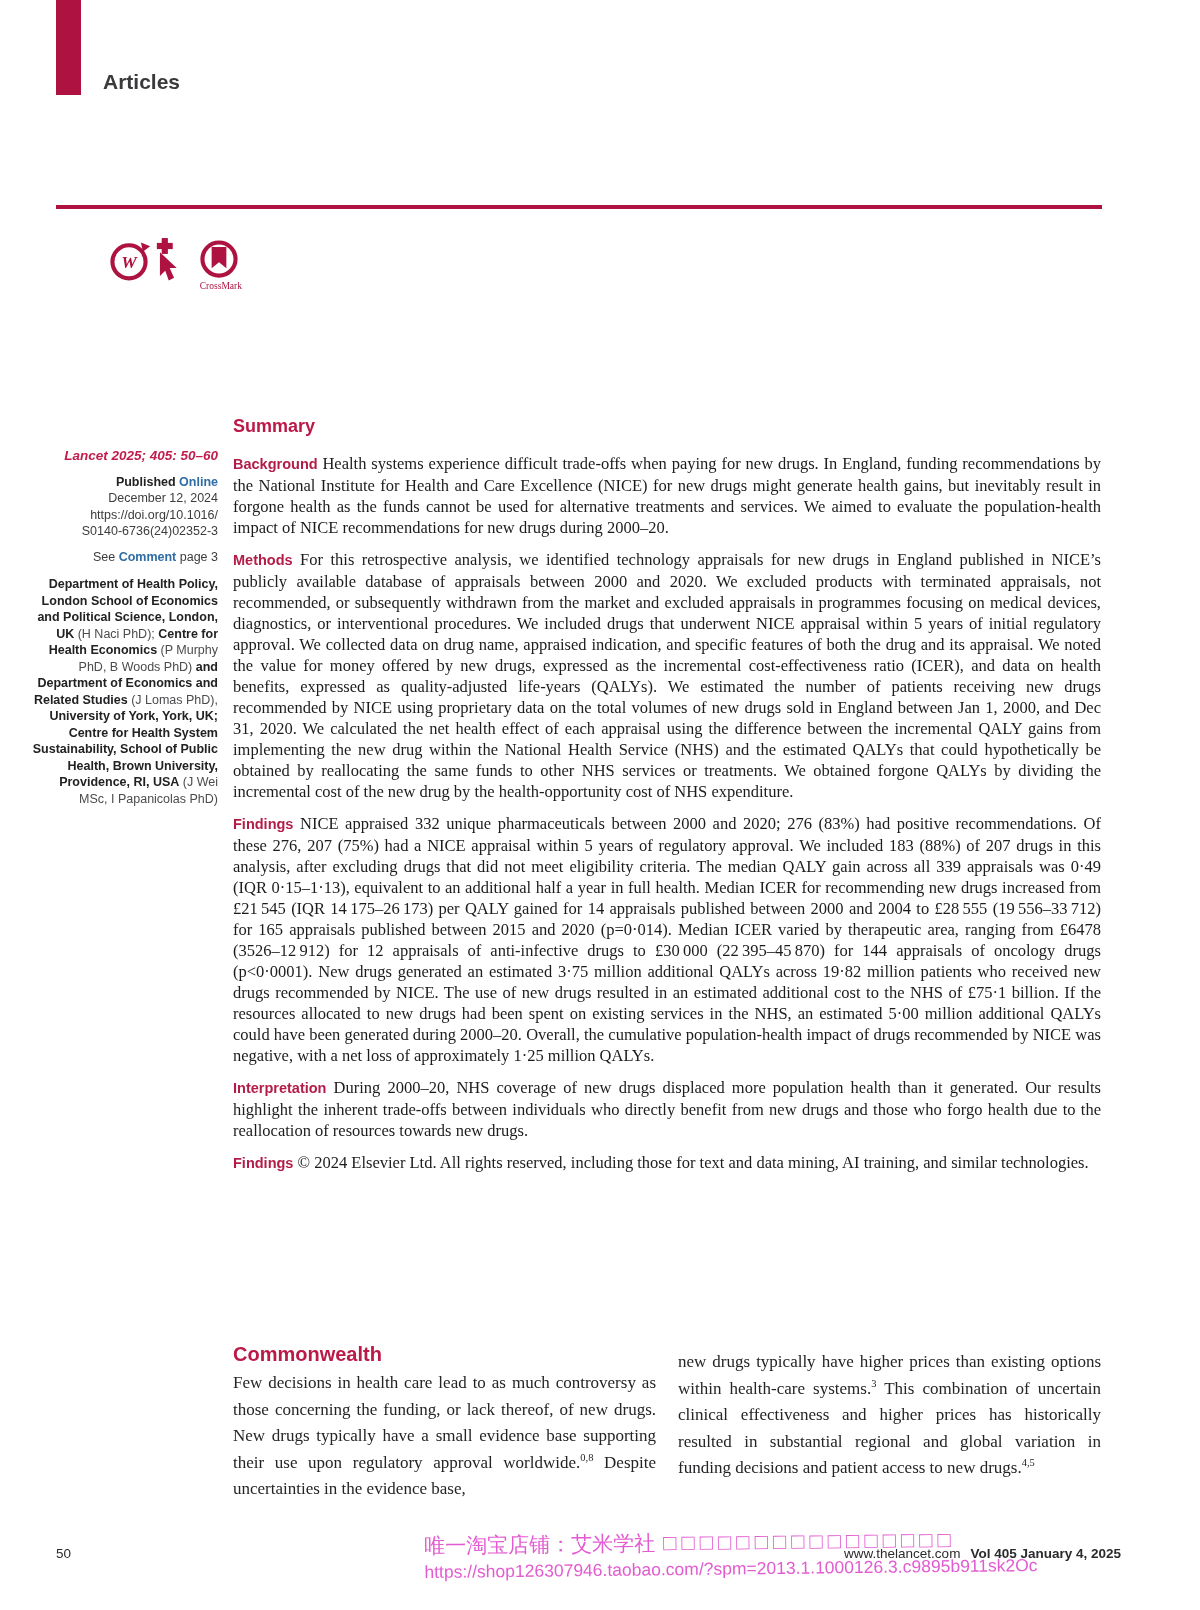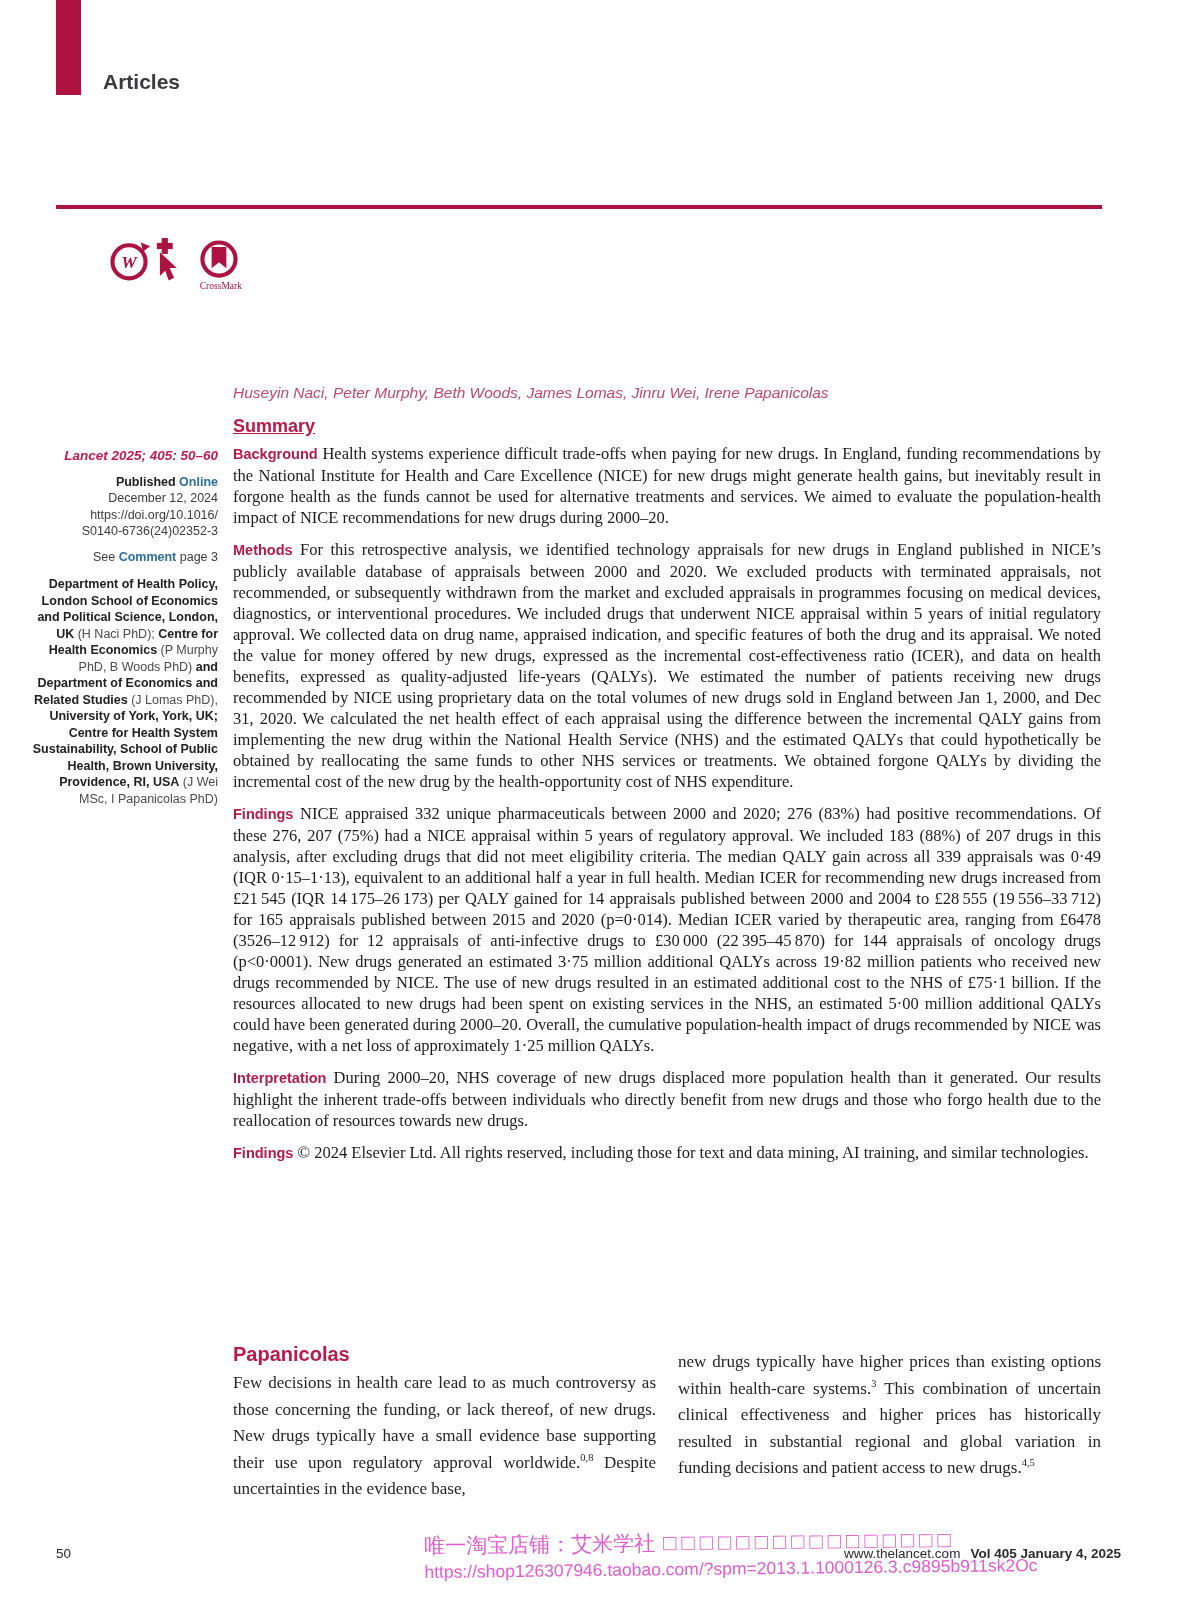--- a/index.html
+++ b/index.html
@@ -41,21 +41,21 @@
   .blue{color:var(--link-blue);}
   .blue.bold{font-weight:700;}
   .doi{color:var(--sidebar-ink);}
   .see-block{margin-bottom:11px;}
   .affiliations{margin-bottom:11px;color:#4b4a4d;}
   .affiliations .b{font-weight:700;color:var(--sidebar-bold);}
   .correspondence{color:#4b4a4d;}
   .email{display:block;font-weight:700;color:var(--sidebar-bold);}
 
   .summary{position:absolute;left:233px;top:416px;width:868px;}
-  .summary h2{margin:0 0 6px;font-size:18px;font-weight:700;color:var(--heading-red);text-decoration:underline;}
+  .summary h2{margin:0 0 16px;font-size:18px;font-weight:700;color:var(--heading-red);}
   .sum-para{margin:0 0 11px;font-family:"Liberation Serif",serif;font-size:16.5px;line-height:21px;
             text-align:justify;color:var(--body-ink);}
   .lead{font-family:"Liberation Sans",sans-serif;font-weight:700;font-size:14.5px;color:var(--label-red);}
 
   .introduction{position:absolute;left:233px;top:1343px;width:868px;display:flex;gap:22px;}
   .intro-col{width:423px;}
   .introduction h2{margin:0 0 4px;font-size:20px;font-weight:700;color:var(--heading-red);}
   .intro-text{margin:0;font-family:"Liberation Serif",serif;font-size:17px;line-height:26.5px;
               text-align:justify;color:#242326;}
   .intro-col.right{padding-top:6px;}
@@ -99,21 +99,20 @@
     </span>
     <span class="crossmark">
       <svg viewBox="0 0 50 50" width="46" height="46">
         <circle cx="25" cy="24" r="18" fill="none" stroke="currentColor" stroke-width="4.5"></circle>
         <path d="M17 11 h16 v23 l-8 -6.5 l-8 6.5 z" fill="currentColor"></path>
       </svg>
       <div class="crossmark-label">CrossMark</div>
     </span>
   </div>
 
-  <div class="authors">Huseyin Naci, Peter Murphy, Beth Woods, James Lomas, Jinru Wei, Irene Papanicolas</div>
 
   <aside class="sidebar">
     <div class="citation">Lancet 2025; 405: 50–60</div>
     <div class="pub-block">
       <div>
         <span class="bold-dark">Published </span><a class="blue bold">Online</a>
       </div>
       <div>December 12, 2024</div>
       <div>
         <a class="doi"><span>https://doi.org/10.1016/</span><br><span>S0140-6736(24)02352-3</span></a>
@@ -131,21 +130,21 @@
         <p class="sum-para"><span class="lead">Background</span> Health systems experience difficult trade-offs when paying for new drugs. In England, funding recommendations by the National Institute for Health and Care Excellence (NICE) for new drugs might generate health gains, but inevitably result in forgone health as the funds cannot be used for alternative treatments and services. We aimed to evaluate the population-health impact of NICE recommendations for new drugs during 2000–20.</p>
         <p class="sum-para"><span class="lead">Methods</span> For this retrospective analysis, we identified technology appraisals for new drugs in England published in NICE’s publicly available database of appraisals between 2000 and 2020. We excluded products with terminated appraisals, not recommended, or subsequently withdrawn from the market and excluded appraisals in programmes focusing on medical devices, diagnostics, or interventional procedures. We included drugs that underwent NICE appraisal within 5 years of initial regulatory approval. We collected data on drug name, appraised indication, and specific features of both the drug and its appraisal. We noted the value for money offered by new drugs, expressed as the incremental cost-effectiveness ratio (ICER), and data on health benefits, expressed as quality-adjusted life-years (QALYs). We estimated the number of patients receiving new drugs recommended by NICE using proprietary data on the total volumes of new drugs sold in England between Jan 1, 2000, and Dec 31, 2020. We calculated the net health effect of each appraisal using the difference between the incremental QALY gains from implementing the new drug within the National Health Service (NHS) and the estimated QALYs that could hypothetically be obtained by reallocating the same funds to other NHS services or treatments. We obtained forgone QALYs by dividing the incremental cost of the new drug by the health-opportunity cost of NHS expenditure.</p>
         <p class="sum-para"><span class="lead">Findings</span> NICE appraised 332 unique pharmaceuticals between 2000 and 2020; 276 (83%) had positive recommendations. Of these 276, 207 (75%) had a NICE appraisal within 5 years of regulatory approval. We included 183 (88%) of 207 drugs in this analysis, after excluding drugs that did not meet eligibility criteria. The median QALY gain across all 339 appraisals was 0·49 (IQR 0·15–1·13), equivalent to an additional half a year in full health. Median ICER for recommending new drugs increased from £21 545 (IQR 14 175–26 173) per QALY gained for 14 appraisals published between 2000 and 2004 to £28 555 (19 556–33 712) for 165 appraisals published between 2015 and 2020 (p=0·014). Median ICER varied by therapeutic area, ranging from £6478 (3526–12 912) for 12 appraisals of anti-infective drugs to £30 000 (22 395–45 870) for 144 appraisals of oncology drugs (p&lt;0·0001). New drugs generated an estimated 3·75 million additional QALYs across 19·82 million patients who received new drugs recommended by NICE. The use of new drugs resulted in an estimated additional cost to the NHS of £75·1 billion. If the resources allocated to new drugs had been spent on existing services in the NHS, an estimated 5·00 million additional QALYs could have been generated during 2000–20. Overall, the cumulative population-health impact of drugs recommended by NICE was negative, with a net loss of approximately 1·25 million QALYs.</p>
         <p class="sum-para"><span class="lead">Interpretation</span> During 2000–20, NHS coverage of new drugs displaced more population health than it generated. Our results highlight the inherent trade-offs between individuals who directly benefit from new drugs and those who forgo health due to the reallocation of resources towards new drugs.</p>
         <p class="sum-para"><span class="lead">Findings</span> © 2024 Elsevier Ltd. All rights reserved, including those for text and data mining, AI training, and similar technologies.</p>
       </div>
   </section>
 
   <section class="introduction">
     <div class="intro-col left">
-      <h2>Papanicolas</h2>
+      <h2>Commonwealth</h2>
       <p class="intro-text" id="intro-left">Few decisions in health care lead to as much controversy as those concerning the funding, or lack thereof, of new drugs. New drugs typically have a small evidence base supporting their use upon regulatory approval worldwide.<sup>0,8</sup> Despite uncertainties in the evidence base,</p>
     </div>
     <div class="intro-col right">
       <p class="intro-text" id="intro-right">new drugs typically have higher prices than existing options within health-care systems.<sup>3</sup> This combination of uncertain clinical effectiveness and higher prices has historically resulted in substantial regional and global variation in funding decisions and patient access to new drugs.<sup>4,5</sup></p>
     </div>
   </section>
 
   <div class="watermark">
     <div class="wm1">
       <span>唯一淘宝店铺：艾米学社</span><span class="wm-boxes">□□□□□□□□□□□□□□□□</span>

